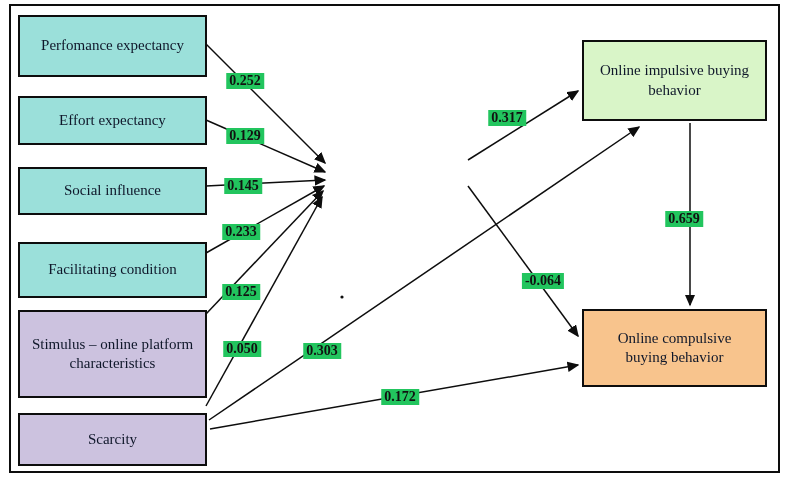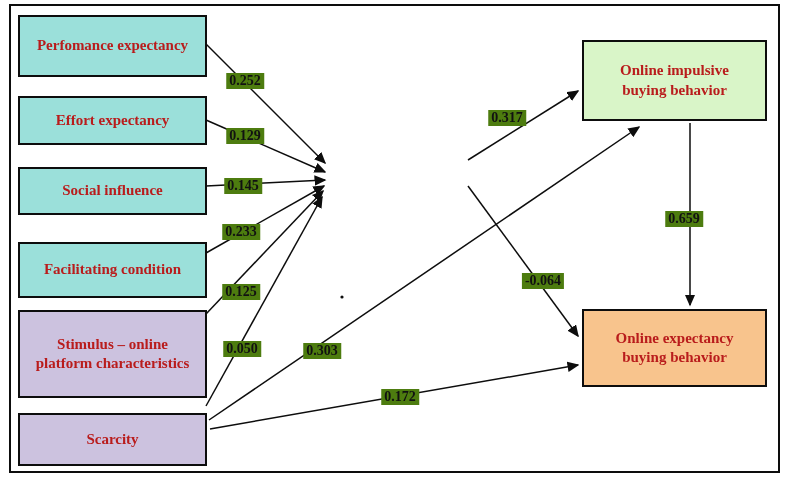--- a/index.html
+++ b/index.html
@@ -8,42 +8,42 @@
     font-family:"Liberation Serif", serif; overflow:hidden;
   }
   .frame {
     position:absolute; left:9px; top:4px; width:771px; height:469px;
     border:2px solid #0d0d0d; box-sizing:border-box; z-index:0;
   }
   .edges { position:absolute; left:0; top:0; z-index:1; }
   .node {
     position:absolute; box-sizing:border-box; border:2px solid #0d0d0d;
     display:flex; align-items:center; justify-content:center; text-align:center;
-    font-weight:bold; font-size:15px; line-height:1.3; color:#b91c1c;
+    font-weight:normal; font-size:15px; line-height:1.3; color:#0f172a;
     padding:0 8px; z-index:2;
   }
   .node.wrap-narrow { padding:0 14px; }
   .teal   { background:#9BE0DA; }
   .purple { background:#CCC2DF; }
   .green  { background:#D9F5C8; }
   .orange { background:#F8C48D; }
 
   .n-performance  { left:18px;  top:15px;  width:189px; height:62px; }
   .n-effort       { left:18px;  top:96px;  width:189px; height:49px; }
   .n-social       { left:18px;  top:167px; width:189px; height:48px;text-align:center; }
   .n-facilitating { left:18px;  top:242px; width:189px; height:56px; }
   .n-stimulus     { left:18px;  top:310px; width:189px; height:88px; }
   .n-scarcity     { left:18px;  top:413px; width:189px; height:53px; }
   .n-intention    { left:326px; top:134px; width:141px; height:78px; }
   .n-impulsive    { left:582px; top:40px;  width:185px; height:81px; }
   .n-compulsive   { left:582px; top:309px; width:185px; height:78px; }
 
   .coef {
     position:absolute; transform:translate(-50%,-50%);
-    background:#4d7c0f; padding:0 3px; font-weight:bold; font-size:14px;
+    background:#22c55e; padding:0 3px; font-weight:bold; font-size:14px;
     color:#111; z-index:3; white-space:nowrap;
   }
   .c0 { left:245px; top:81px;  }
   .c1 { left:245px; top:136px; }
   .c2 { left:243px; top:186px; }
   .c3 { left:241px; top:232px;text-align:center; }
   .c4 { left:241px; top:292px; }
   .c5 { left:242px; top:349px; }
   .c6 { left:507px; top:118px; }
   .c7 { left:322px; top:351px; }
@@ -95,21 +95,21 @@
   <div class="node purple n-stimulus">
     <span>Stimulus – online platform characteristics</span>
   </div>
   <div class="node purple n-scarcity">
     <span>Scarcity</span>
   </div>
   <div class="node green wrap-narrow n-impulsive">
     <span>Online impulsive buying behavior</span>
   </div>
   <div class="node orange wrap-narrow n-compulsive">
-    <span>Online expectancy buying behavior</span>
+    <span>Online compulsive buying behavior</span>
   </div>
 
   <div class="coef c0">0.252</div>
   <div class="coef c1">0.129</div>
   <div class="coef c2">0.145</div>
   <div class="coef c3">0.233</div>
   <div class="coef c4">0.125</div>
   <div class="coef c5">0.050</div>
   <div class="coef c6">0.317</div>
   <div class="coef c7">0.303</div>

